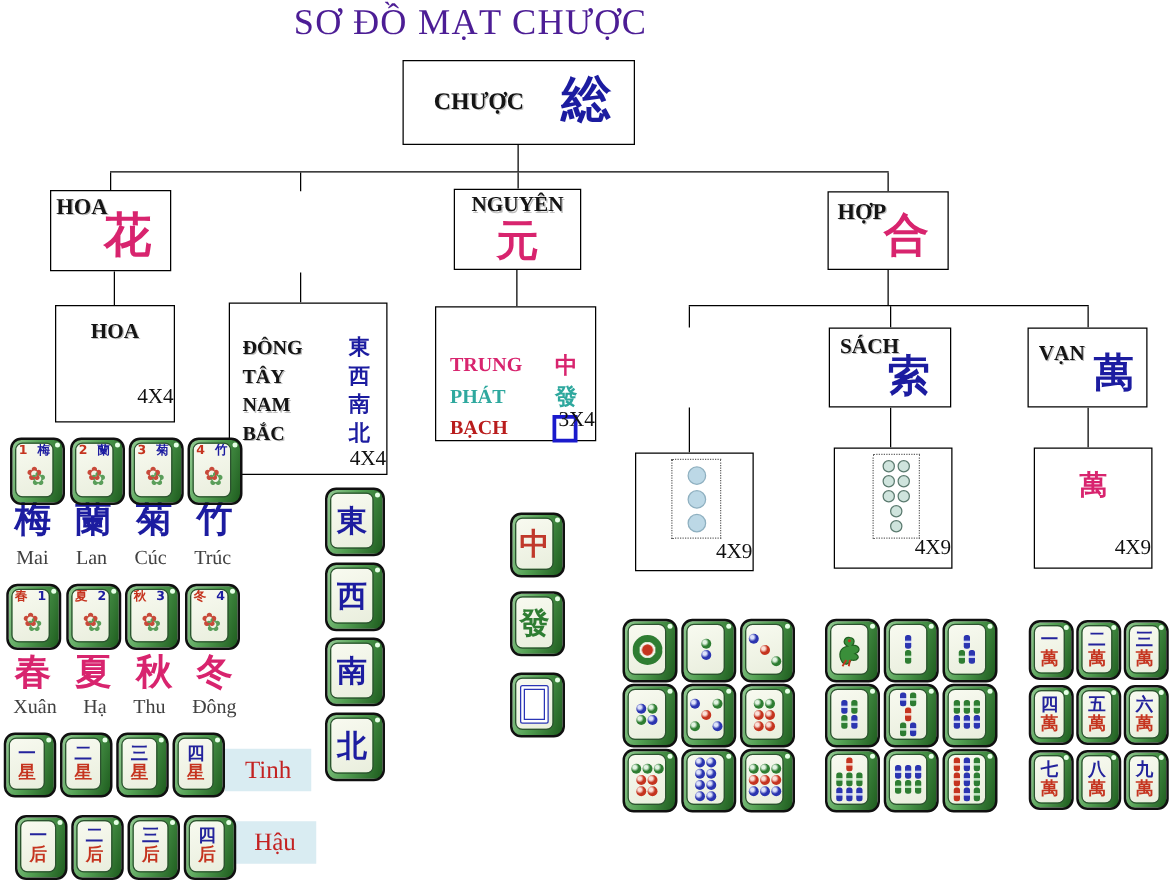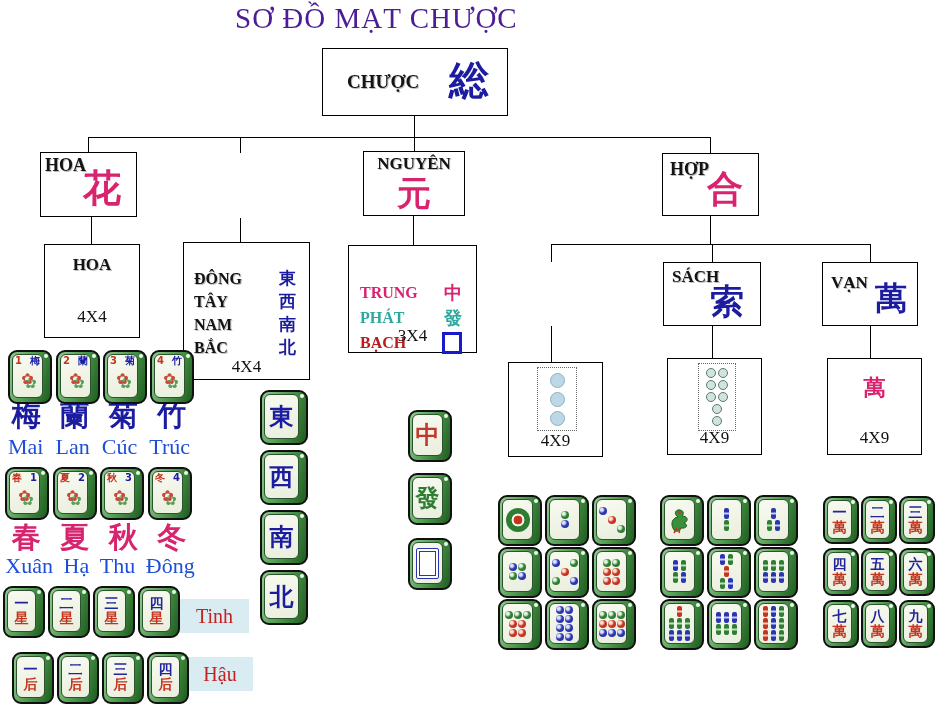--- a/index.html
+++ b/index.html
@@ -10,21 +10,21 @@
   .box{position:absolute;border:1px solid #000;background:#fff;box-sizing:border-box;}
   .line{position:absolute;background:#000;}
   .vi{font-weight:bold;color:#141414;text-shadow:1px 1px 0 #bfbfbf;}
   .navy{color:#1c1ca0;}
   .pink{color:#d8246e;}
   .teal{color:#2ea89e;}
   .grayc{color:#b91c1c;}
   .redc{color:#c5341f;}
   .cn{font-family:"DejaVu Sans",sans-serif;font-weight:bold;}
   .abs{position:absolute;}
-  .count{position:absolute;left:0;right:0;text-align:center;font-size:17px;color:#111;}
+  .count{position:absolute;left:0;right:0;text-align:right;font-size:17px;color:#111;}
   .wrow{display:flex;justify-content:space-between;line-height:23px;}
   .drow2{display:flex;justify-content:space-between;line-height:25px;align-items:center;}
   .whitebar{display:inline-block;width:14px;height:16px;border:3px solid #1a1acc;box-sizing:content-box;}
   .dottedbox{position:absolute;border:1px dotted #666;display:flex;flex-direction:column;
              align-items:center;justify-content:center;}
   .ldot{width:13px;height:13px;border-radius:50%;background:#bcd8e6;border:1px solid #8fb0c0;margin:2px 0;}
   .sdotrow{display:flex;line-height:0;}
   .sdot{width:8px;height:8px;border-radius:50%;background:#cfe4dd;border:1px solid #5b7a6f;margin:1px;}
   
   .tile{position:absolute;box-sizing:border-box;border:2px solid #101010;border-radius:9px;
@@ -48,21 +48,21 @@
   .dot.g{background:radial-gradient(circle at 35% 35%,#e2f3e2 0 18%,#2e7d32 45%);}
   .dot.b{background:radial-gradient(circle at 35% 35%,#dde2fa 0 18%,#2b35b0 45%);}
   .dot.r{background:radial-gradient(circle at 35% 35%,#fae0d8 0 18%,#c5341f 45%);}
   .bigdot{width:22px;height:22px;border-radius:50%;display:inline-block;border:1px dashed #2e7d32;
           background:radial-gradient(circle,#c5341f 0 27%,#f4f6ec 30% 40%,#2e7d32 43% 100%);}
   .bar,.bspace{width:5px;height:11px;border-radius:2px;margin:0 1.5px;display:inline-block;}
   .bar.g{background:linear-gradient(#2e7d32 0 38%,#bfe3bf 44% 56%,#2e7d32 62%);}
   .bar.b{background:linear-gradient(#2b35b0 0 38%,#c9cff7 44% 56%,#2b35b0 62%);}
   .bar.r{background:linear-gradient(#c5341f 0 38%,#f5cfc2 44% 56%,#c5341f 62%);}
   .caption-cn{position:absolute;display:flex;justify-content:space-around;font-size:29px;line-height:31px;}
-  .caption-vi{position:absolute;display:flex;justify-content:space-around;font-size:22px;line-height:20px;color:#1d4ed8;}
+  .caption-vi{position:absolute;display:flex;justify-content:space-around;font-size:16px;line-height:20px;color:#404040;}
   .taglabel{position:absolute;background:#d9ecf2;color:#c32222;font-size:20px;
             display:flex;align-items:center;justify-content:center;}
 </style>
 </head>
 <body>
 
 <div id="stage">
 
   <div class="title">SƠ ĐỒ MẠT CHƯỢC</div>
 

